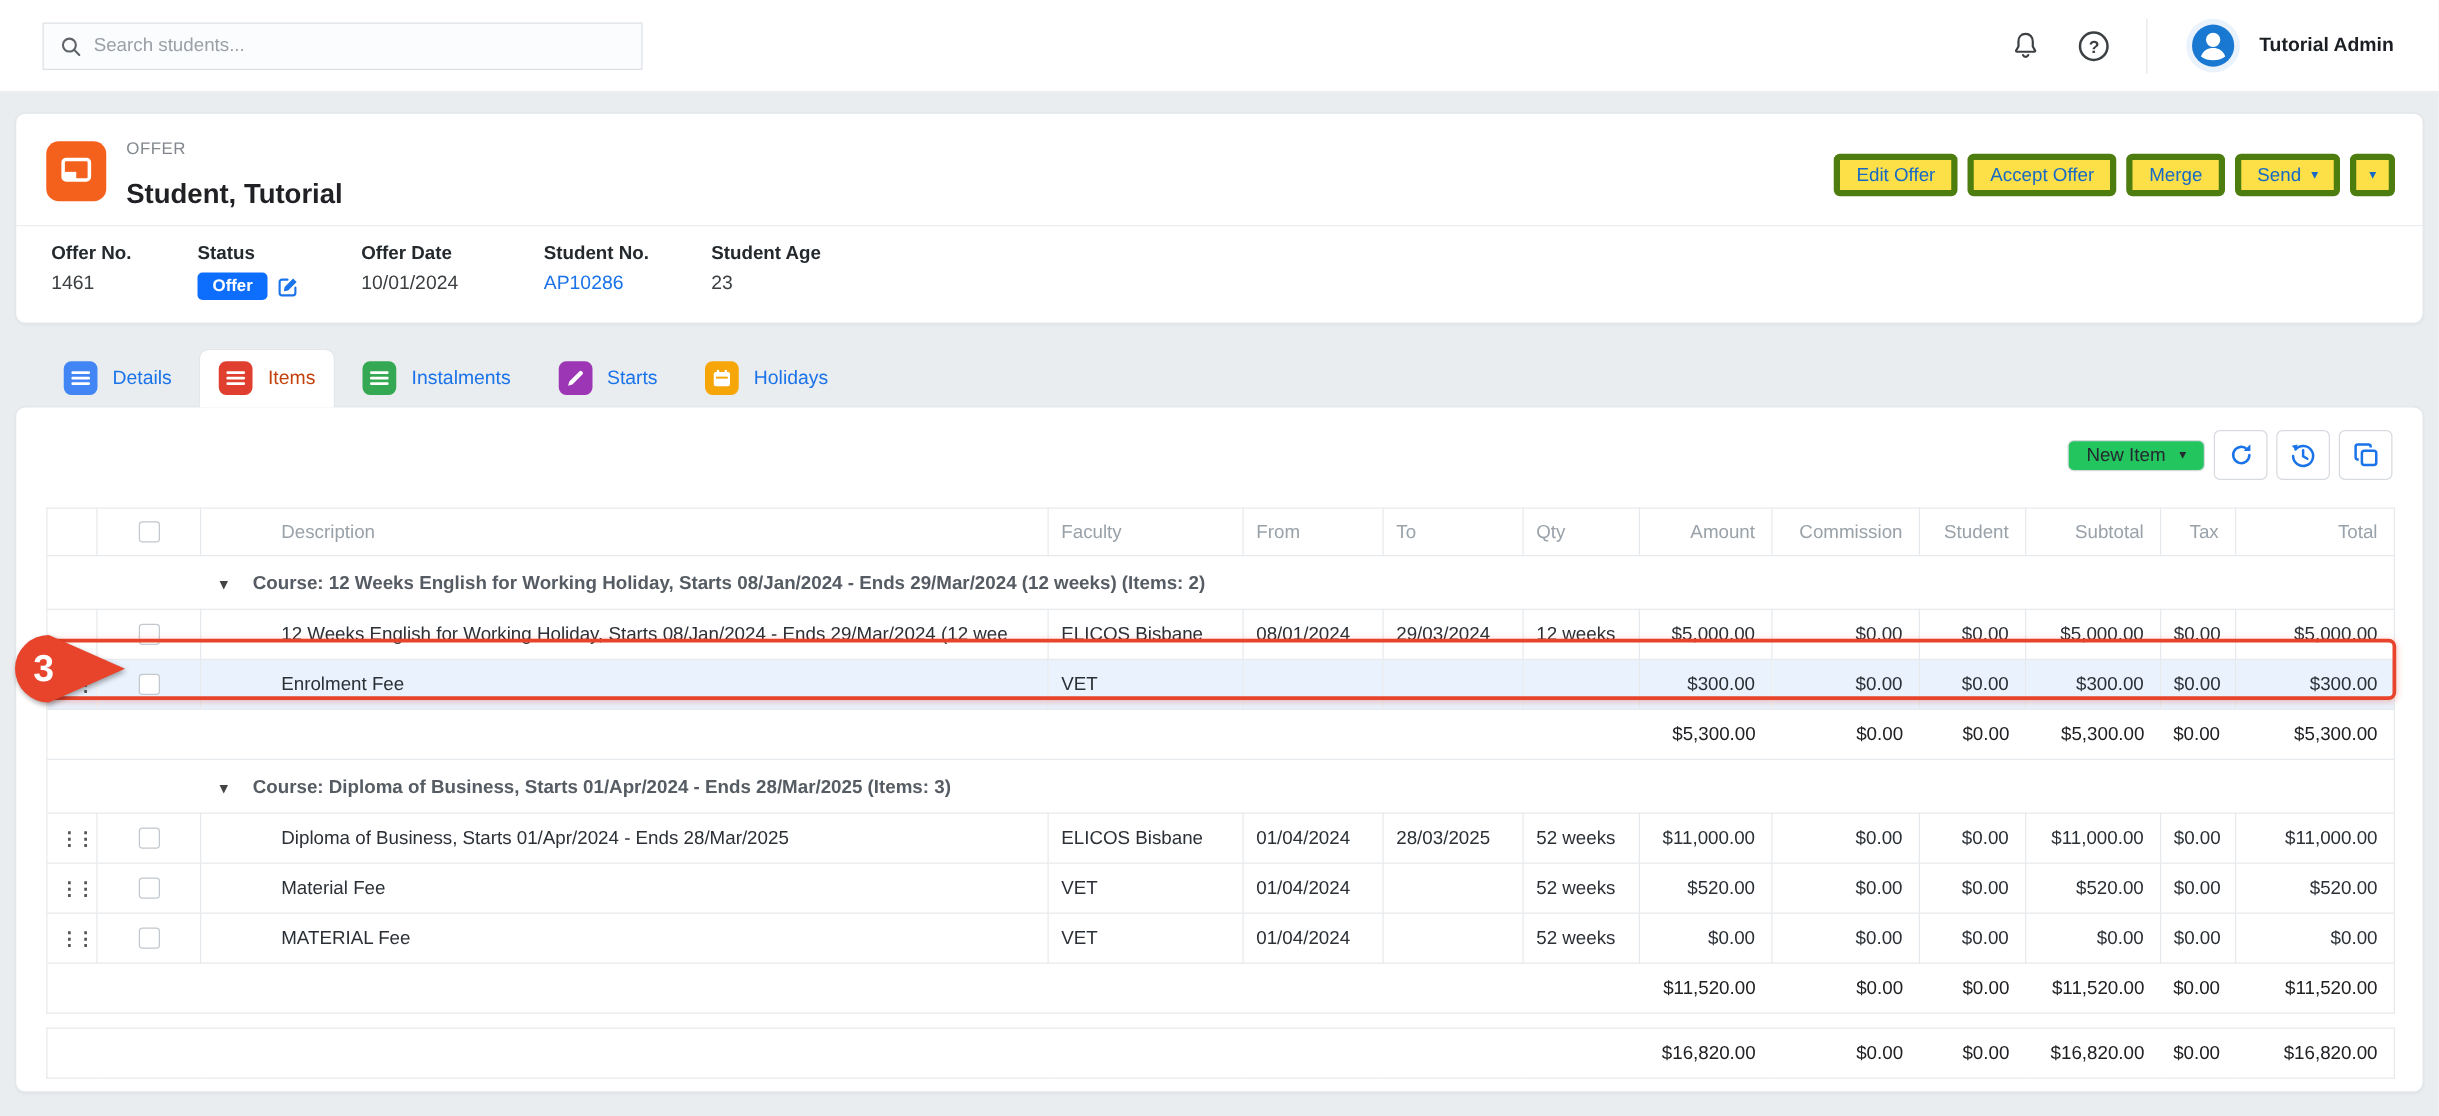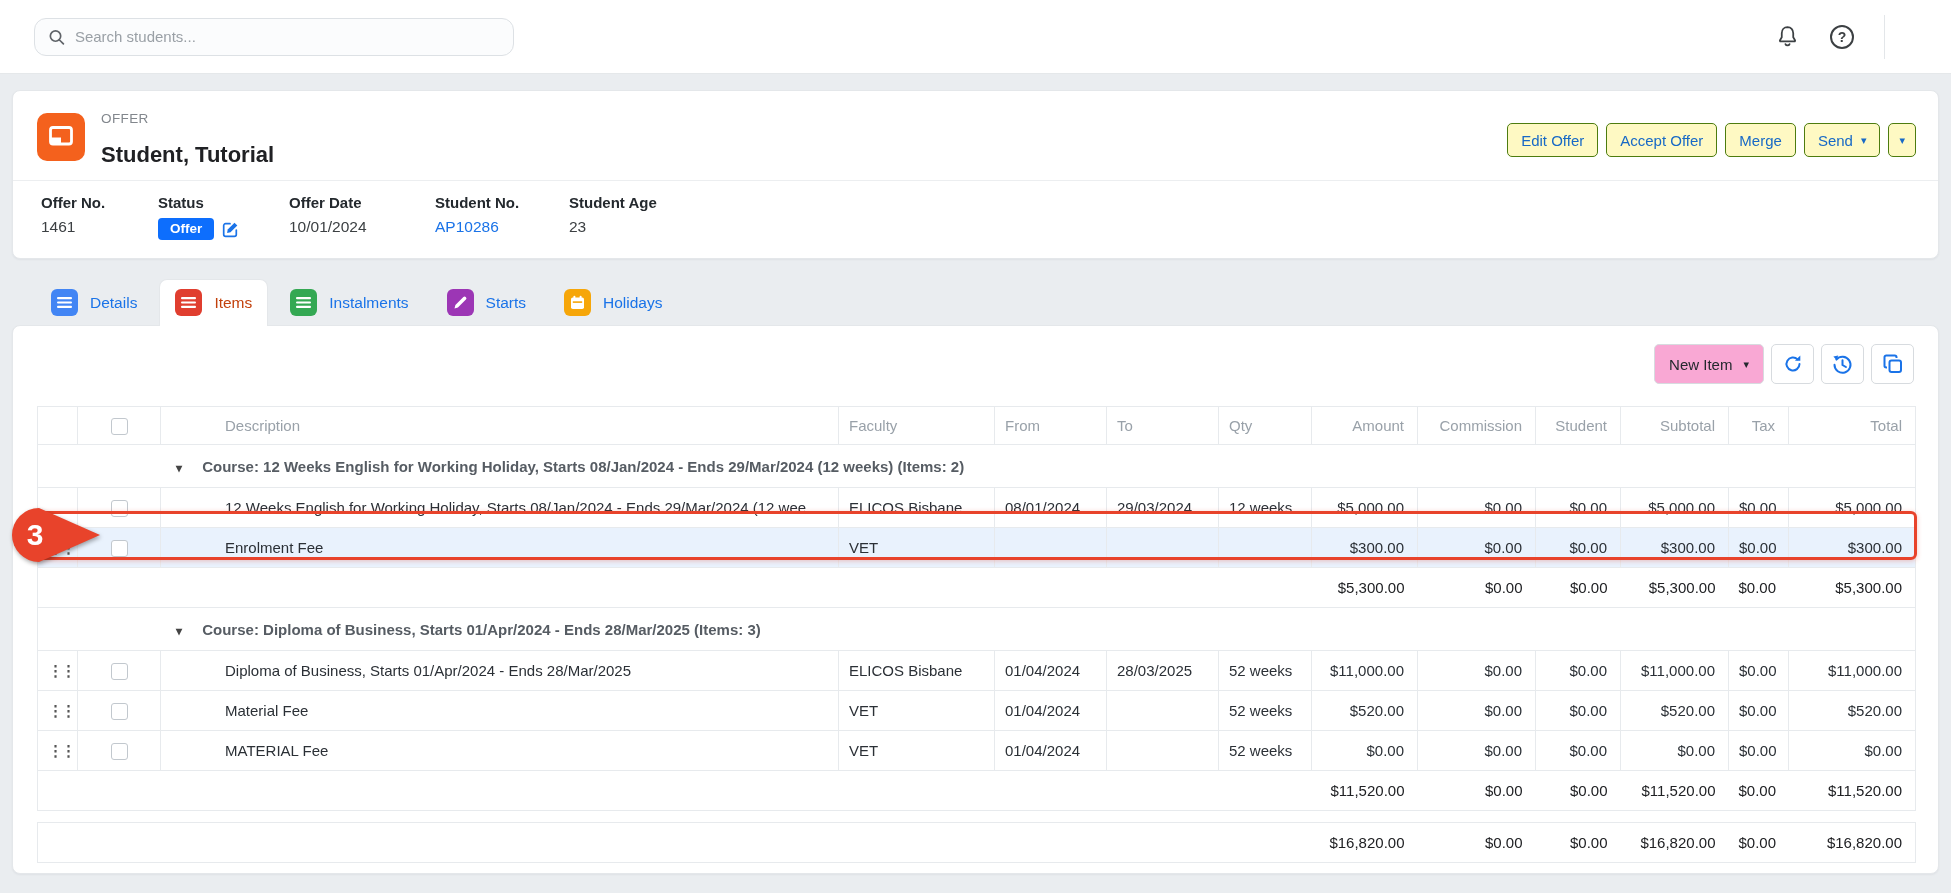--- a/index.html
+++ b/index.html
@@ -13,21 +13,21 @@
   }
 
   
   .topbar {
     height: 74px; background: #fff; border-bottom: 1px solid #e5e8ea;
     display: flex; align-items: center; justify-content: space-between;
     padding: 0 36px 0 34px;
   }
   .search-box {
     width: 480px; height: 38px; background: #fbfcfd;
-    border: 1px solid #dde1e5; border-radius: 12px;
+    border: 1px solid #dde1e5; border-radius: 0;
     display: flex; align-items: center; gap: 10px; padding: 0 13px;
   }
   .search-box input {
     border: none; outline: none; background: transparent; width: 100%;
     font: 15px "Liberation Sans", sans-serif; color: #3c4043;
   }
   .search-box input::placeholder { color: #9aa0a6; }
   .topbar-right { display: flex; align-items: center; }
   .icon-btn { background: none; border: none; cursor: pointer; display: flex; align-items: center; }
   .help-circle {
@@ -49,21 +49,21 @@
   .offer-head { display: flex; justify-content: space-between; align-items: flex-start; padding: 20px 22px 12px 24px; }
   .offer-id { display: flex; gap: 16px; align-items: flex-start; }
   .offer-icon {
     width: 48px; height: 48px; border-radius: 10px; background: #f4611d;
     display: flex; align-items: center; justify-content: center; margin-top: 2px;
   }
   .kicker { font-size: 13.5px; color: #82878d; letter-spacing: .4px; }
   .title { font-size: 22px; font-weight: bold; color: #202124; margin-top: 16px; }
   .actions { display: flex; gap: 8px; margin-top: 12px; }
   .btn-outline {
-    height: 34px; padding: 0 13px; border: 1px solid #4d7c0f; background: #fef9c3;
+    height: 34px; padding: 0 13px; border: 5px solid #4d7c0f; background: #fde047;
     color: #1769c6; font: 15px "Liberation Sans", sans-serif; border-radius: 5px;
     cursor: pointer; display: flex; align-items: center; gap: 8px;
   }
   .caret { font-size: 11px; line-height: 1; }
   .btn-sq { padding: 0 10px; }
 
   .offer-info { border-top: 1px solid #eceef0; padding: 13px 28px 18px; display: flex; }
   .fld-label { font-size: 15px; font-weight: bold; color: #24292e; }
   .fld-value { margin-top: 7px; font-size: 15.5px; color: #3c4043; }
   .w1 { width: 117px; } .w2 { width: 131px; } .w3 { width: 146px; } .w4 { width: 134px; }
@@ -81,21 +81,21 @@
     font-size: 15.5px; color: #1a73e8; cursor: pointer;
     border: 1px solid transparent; border-bottom: none; border-radius: 8px 8px 0 0;
   }
   .tab.active { background: #fff; border-color: #e4e7ea; color: #c2410c; }
   .tab-ic { width: 27px; height: 27px; border-radius: 6px; display: flex; align-items: center; justify-content: center; }
 
   
   .table-card { margin: 0 12px; position: relative; z-index: 2; padding-bottom: 10px; }
   .table-toolbar { display: flex; justify-content: flex-end; align-items: center; gap: 7px; padding: 18px 24px 22px; }
   .btn-plain {
-    height: 40px; border: 1px solid #d7dbdf; background: #f9a8d4; border-radius: 5px;
+    height: 25px; border: 1px solid #d7dbdf; background: #22c55e; border-radius: 5px;
     font: 15px "Liberation Sans", sans-serif; color: #24292e; padding: 0 14px;
     display: flex; align-items: center; gap: 11px; cursor: pointer;
   }
   .tool-btn {
     width: 43px; height: 40px; border: 1px solid #d7dbdf; background: #fff;
     border-radius: 5px; display: flex; align-items: center; justify-content: center; cursor: pointer;
   }
 
   
   table.items {
@@ -156,20 +156,29 @@
       <svg width="25" height="25" viewBox="0 0 24 24">
         <path d="M12 3c-3.3 0-5.5 2.4-5.5 5.8v3.9l-1.7 2.9c-.3.5 0 1.1.6 1.1h13.2c.6 0 .9-.6.6-1.1l-1.7-2.9V8.8C17.5 5.4 15.3 3 12 3z" fill="none" stroke="#3c4043" stroke-width="1.7"></path>
         <path d="M10 19.3a2.2 2.2 0 0 0 4 0" fill="none" stroke="#3c4043" stroke-width="1.7" stroke-linecap="round"></path>
       </svg>
     </button>
     <div class="tb-gap"></div>
     <button class="icon-btn">
       <span class="help-circle">?</span>
     </button>
     <div class="tb-divider"></div>
+    <div class="user">
+      <svg width="45" height="45" viewBox="0 0 44 44">
+        <circle cx="22" cy="22" r="21" fill="#eaf2fc"></circle>
+        <circle cx="22" cy="22" r="16.5" fill="#1878d2"></circle>
+        <circle cx="22" cy="17.5" r="5.6" fill="#fff"></circle>
+        <path d="M12.5 30.5c1.5-4.6 5.4-6.6 9.5-6.6s8 2 9.5 6.6a16.5 16.5 0 0 1-19 0z" fill="#fff"></path>
+      </svg>
+      <span class="user-name">Tutorial Admin</span>
+    </div>
   </div>
 </header>
 
 <section class="card offer-card">
   <div class="offer-head">
     <div class="offer-id">
       <span class="offer-icon">
         <svg width="28" height="28" viewBox="0 0 28 28">
           <rect x="3.5" y="4.5" width="21" height="16.5" rx="2.5" fill="none" stroke="#fff" stroke-width="2.8"></rect>
           <rect x="3.5" y="14.5" width="10.5" height="6.5" fill="#fff"></rect>

